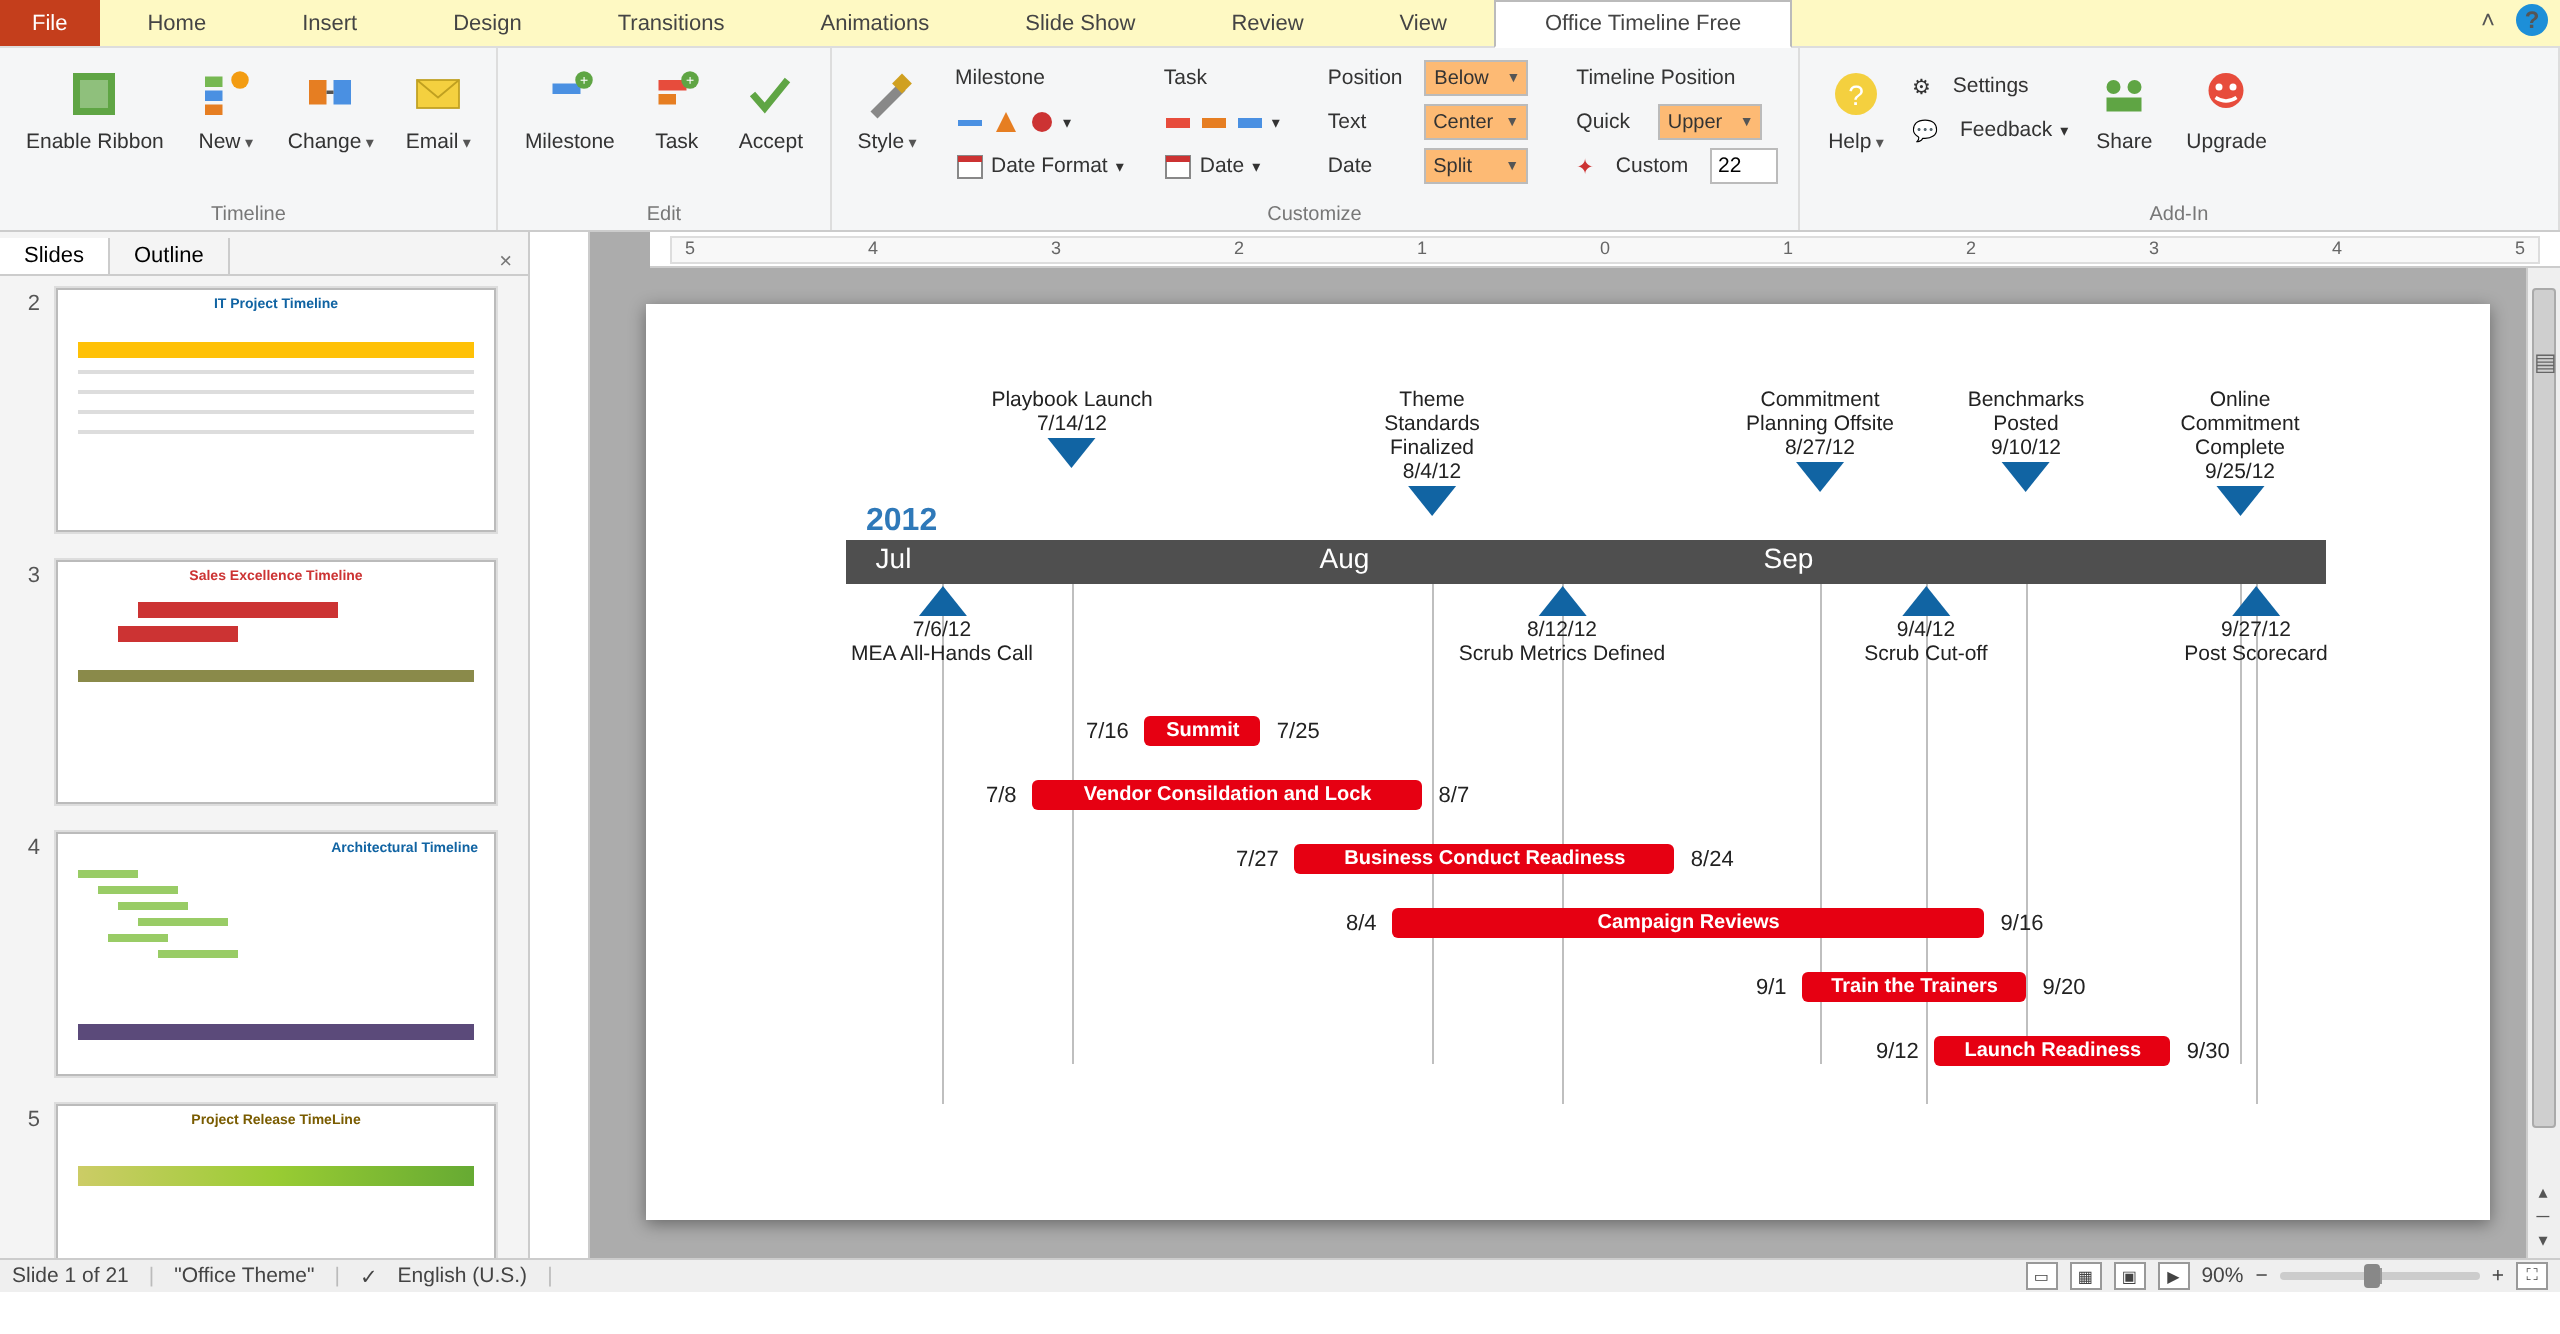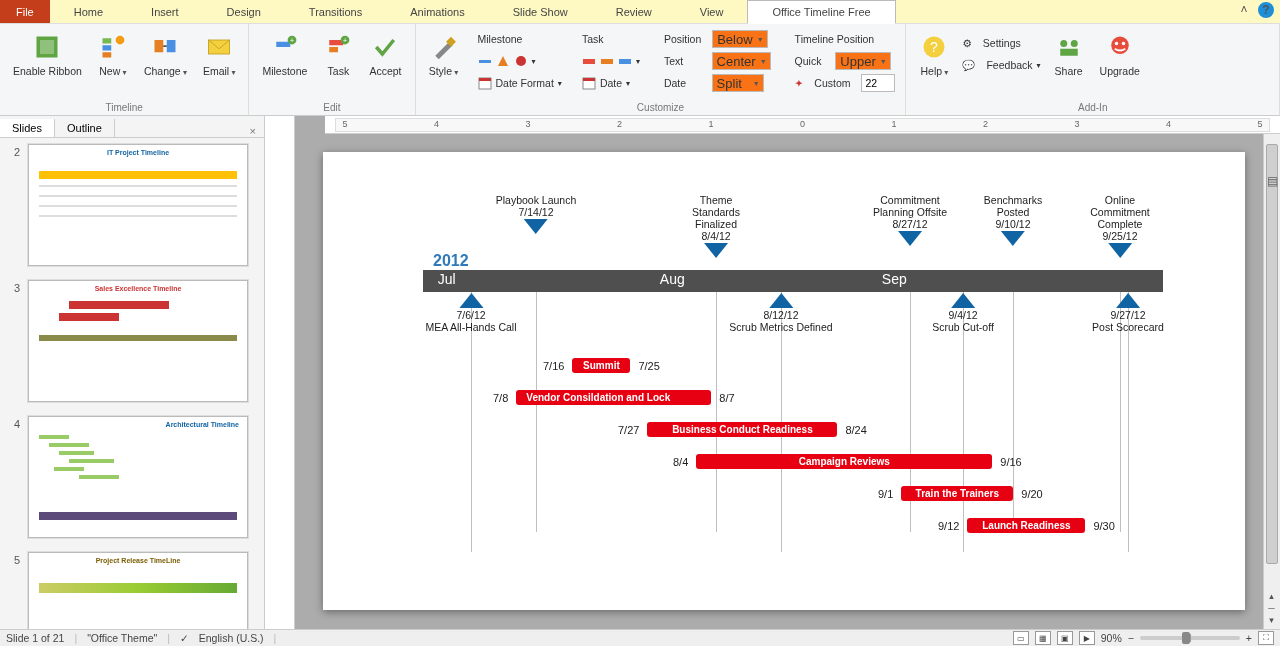--- a/index.html
+++ b/index.html
@@ -17,21 +17,21 @@
 
 .ribbon { height: 92px; background: #f5f6f7; border-bottom: 1px solid #ccc; display: flex; font-size: 10.5px; color: #333; }
 .ribbon-group { border-right: 1px solid #ddd; padding: 2px 8px 0 8px; display: flex; flex-direction: column; height: 100%; }
 .ribbon-group .buttons { flex: 1; display: flex; align-items: flex-start; gap: 6px; padding-top:3px;}
 .ribbon-group .group-label { text-align: center; font-size: 10px; color: #777; padding-bottom: 2px; }
 .big-btn { display: flex; flex-direction: column; align-items: center; justify-content: flex-start; padding: 3px 5px; cursor: pointer; gap: 3px; min-width: 40px; }
 .big-btn .ico { width: 30px; height: 30px; display:flex; align-items:center; justify-content:center; }
 .big-btn .lbl { font-size: 10.5px; line-height: 12px; text-align: center; }
 .stack-col { display:flex; flex-direction:column; gap:2px; }
 .mini-row { display:flex; align-items:center; gap:4px; font-size:10.5px; height:20px; padding:0 2px; cursor:pointer;}
-.mini-select { border:1px solid #bbb; background:#f97316; font-size:13px; height:18px; padding:0 14px 0 4px; min-width:52px; position:relative; display:inline-flex; align-items:center; cursor:pointer;}
+.mini-select { border:1px solid #bbb; background:#fdba74; font-size:10px; height:18px; padding:0 14px 0 4px; min-width:52px; position:relative; display:inline-flex; align-items:center; cursor:pointer;}
 .mini-select::after { content:"▼"; font-size:7px; position:absolute; right:3px; color:#555;}
 .mini-input { border:1px solid #bbb; background:#fff; font-size:10.5px; height:18px; width:34px; padding:0 3px; }
 .droparrow::after { content:" ▾"; font-size:8px; color:#555;}
 
 
 .ico svg { width:28px; height:28px; }
 
 
 .ruler-h { height: 18px; background:#fff; border-bottom:1px solid #ccc; position:relative; font-size:9px; color:#666; margin-left: 30px;}
 .ruler-h .track { position:absolute; left:10px; right:10px; top:2px; height:14px; background: #f8f8f8; border:1px solid #ddd;}
@@ -455,21 +455,21 @@
                 <div class="dt">9/27/12</div>
                 <div class="lbl">Post Scorecard</div>
               </div>
               <div class="task-row" style="top:96px; left:220px">
                 <span class="task-date">7/16</span>
                 <span class="task-bar" style="min-width:58px; text-align:center">Summit</span>
                 <span class="task-date">7/25</span>
               </div>
               <div class="task-row" style="top:128px; left:170px">
                 <span class="task-date">7/8</span>
-                <span class="task-bar" style="min-width:195px; text-align:left">Vendor Consildation and Lock</span>
+                <span class="task-bar" style="min-width:195px; text-align:center">Vendor Consildation and Lock</span>
                 <span class="task-date">8/7</span>
               </div>
               <div class="task-row" style="top:160px; left:295px">
                 <span class="task-date">7/27</span>
                 <span class="task-bar" style="min-width:190px; text-align:center">Business Conduct Readiness</span>
                 <span class="task-date">8/24</span>
               </div>
               <div class="task-row" style="top:192px; left:350px">
                 <span class="task-date">8/4</span>
                 <span class="task-bar" style="min-width:296px; text-align:center">Campaign Reviews</span>

